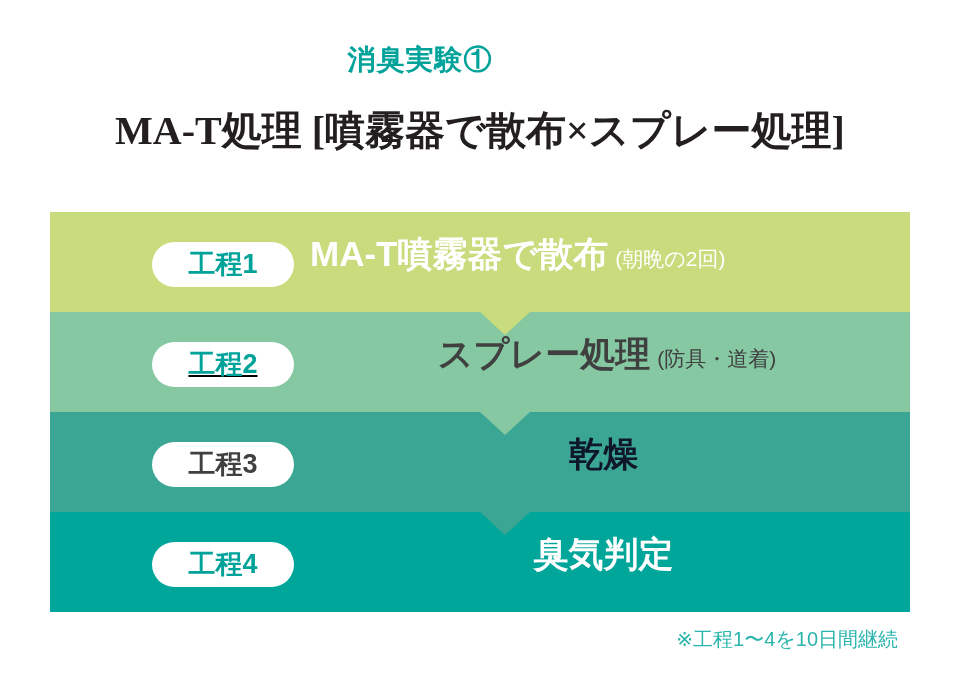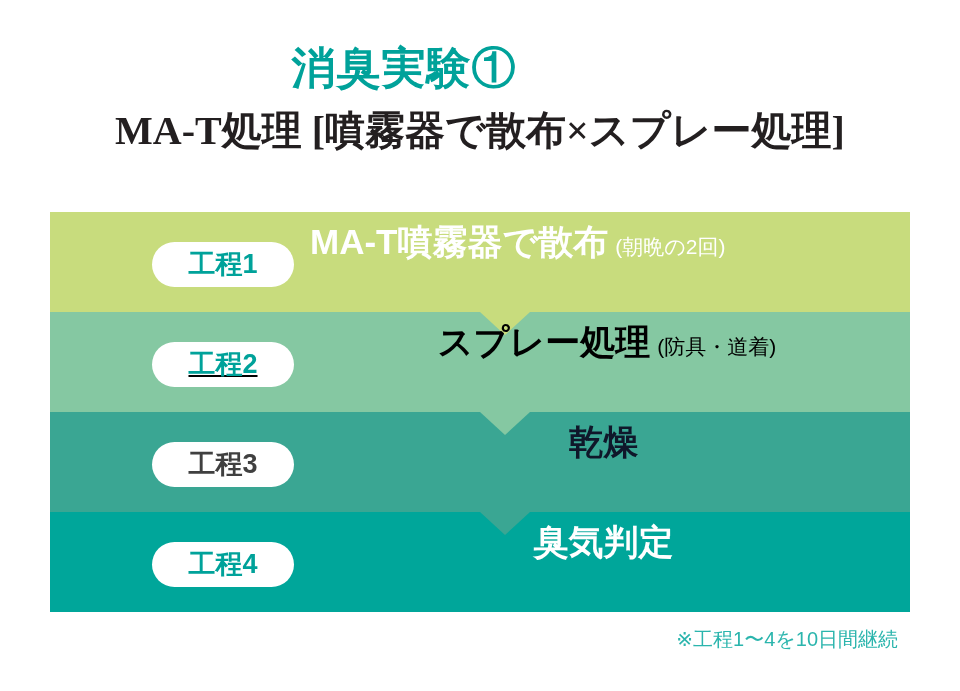--- a/index.html
+++ b/index.html
@@ -26,25 +26,26 @@
 
   
   .title {
     position: absolute;
     left: 0;
     top: 45px;
     width: 808px;
     text-align: center;
     font-family: "Liberation Serif", "DejaVu Serif", serif;
     font-weight: bold;
-    font-size: 44px;
+    font-size: 28px;
     letter-spacing: 1px;
     color: #00a29a;
     line-height: 1.1;
     white-space: nowrap;
+    padding-left: 16px;
   }
   .subtitle {
     position: absolute;
     left: 0;
     top: 108px;
     width: 960px;
     text-align: center;
     font-family: "Liberation Serif", "DejaVu Serif", serif;
     font-weight: bold;
     font-size: 40px;
@@ -113,21 +114,21 @@
     font-weight: bold;
     font-size: 27px;
     letter-spacing: 0px;
     color: #00a29a;
     line-height: 1;
     white-space: nowrap;
   }
 
   .row-text {
     position: absolute;
-    top: 12px;
+    top: 24px;
     height: 48px;
     display: flex;
     align-items: baseline;
     color: #ffffff;
     white-space: nowrap;
   }
   
   .row-text.left {
     left: 260px;
   }
@@ -191,21 +192,21 @@
         </div>
       </div>
     </div>
 
     <div class="flow-row r1">
       <div class="row-inner" style="background: rgb(133, 200, 162);">
         <div class="chevron" style="border-top-color: rgb(200, 220, 125);"></div>
         <div class="step-pill" style="background: rgb(255, 255, 255); text-decoration: underline;">
           <span class="step-pill-label" style="color: rgb(0, 162, 154);">工程2</span>
         </div>
-        <div class="row-text center" style="color: #000000;">
+        <div class="row-text center" style="color: #404040;">
           <span class="row-main">スプレー処理</span>
           <span class="row-note">(防具・道着)</span>
         </div>
       </div>
     </div>
 
     <div class="flow-row r2">
       <div class="row-inner" style="background: rgb(58, 166, 147);">
         <div class="chevron" style="border-top-color: rgb(133, 200, 162);"></div>
         <div class="step-pill" style="background: rgb(255, 255, 255);">

